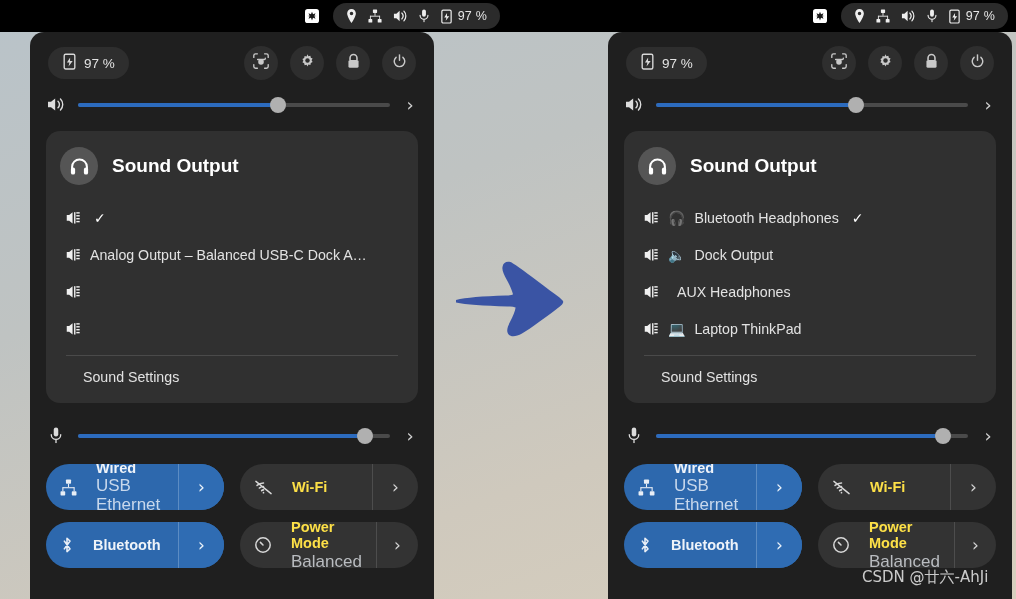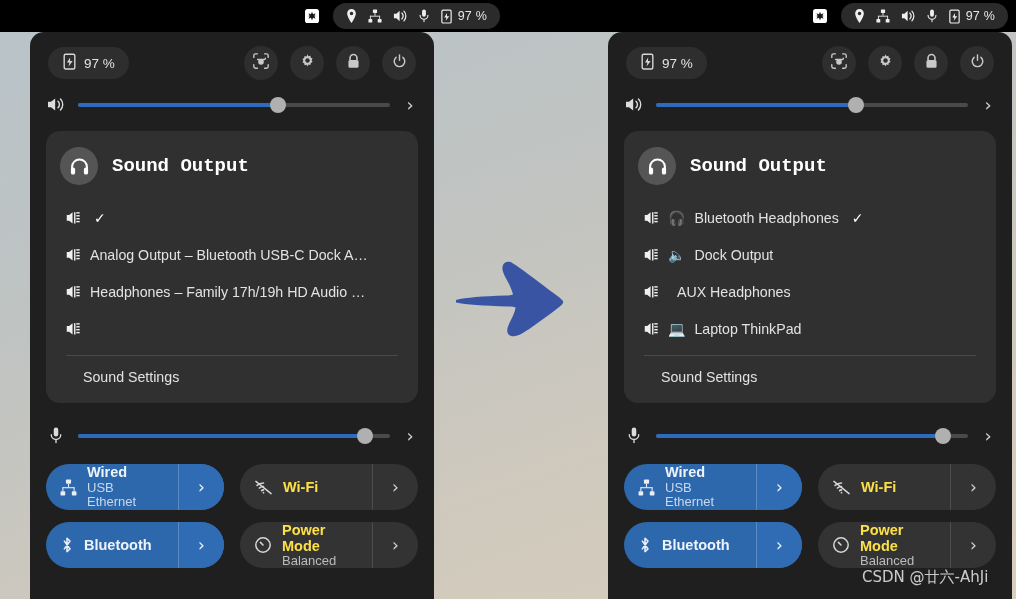--- a/index.html
+++ b/index.html
@@ -113,21 +113,21 @@
     border-radius: 14px;
     padding: 16px 14px 10px 14px;
   }
   .card-title-row { display: flex; align-items: center; gap: 14px; margin-bottom: 14px; }
   .card-icon {
     width: 38px; height: 38px; border-radius: 50%;
     background: #555;
     display: flex; align-items: center; justify-content: center;
     color: #fff;
   }
-  .card-title { color: #ffffff; font-size: 19px; font-weight: bold; font-family: Liberation Mono, monospace; }
+  .card-title { color: #ffffff; font-size: 19px; font-weight: bold; }
 
   .opt {
     display: flex; align-items: center; gap: 9px;
     height: 37px;
     padding: 0 6px;
     color: #e2e2e2;
     font-size: 14.2px;
     white-space: nowrap;
   }
   .opt .oicon { color: #f0f0f0; display: flex; align-items: center; }
@@ -150,30 +150,30 @@
   .qt {
     height: 46px;
     border-radius: 23px;
     display: flex; align-items: center;
     overflow: hidden;
     background: #333333;
   }
   .qt.active { background: #2d68ad; }
   .qt-main {
     flex: 1;
-    display: flex; align-items: center; gap: 10px;
+    display: flex; align-items: center; gap: 19px;
     padding: 0 14px;
     height: 100%;
   }
   .qt-ico { color: #d7d7d7; display: flex; align-items: center; }
   .qt.active .qt-ico { color: #e8eef6; }
   .qt-txt { display: flex; flex-direction: column; line-height: 1.12; }
   .qt-label { color: #fde047; font-size: 14.5px; font-weight: bold; }
   .qt.active .qt-label { color: #eef3f9; }
-  .qt-sub { color: #b9bcc0; font-size: 13px; }
+  .qt-sub { color: #b9bcc0; font-size: 17px; }
   .qt.active .qt-sub { color: #c8d8ec; }
   .qt-arrow {
     width: 46px; height: 100%;
     display: flex; align-items: center; justify-content: center;
     border-left: 1px solid rgba(255,255,255,.13);
     color: #d2d2d2; font-size: 17px;
     font-family: "DejaVu Sans", sans-serif;
   }
   .qt.active .qt-arrow { background: #2f6cb3; color: #eaf1f9; border-left-color: rgba(255,255,255,.22); }
 
@@ -389,35 +389,34 @@
       <span class="oicon">
         <svg width="15" height="16" viewBox="0 0 16 17" fill="#f0f0f0">
           <path d="M.8 5.4h2.6L7 2.3v12.1L3.4 11.3H.8z"></path>
           <rect x="8.6" y="2.3" width="1.5" height="12.1"></rect>
           <rect x="11" y="2.3" width="3.6" height="1.5"></rect>
           <rect x="11" y="5.4" width="3.6" height="1.5"></rect>
           <rect x="11" y="8.5" width="3.6" height="1.5"></rect>
           <rect x="11" y="11.6" width="3.6" height="1.5"></rect>
         </svg>
       </span>
-      <span>Analog Output – Bluetooth USB-C Dock A…</span>
+      <span>Analog Output – Balanced USB-C Dock A…</span>
       <span class="check"></span>
     </div>
     <div class="opt">
       <span class="oicon">
         <svg width="15" height="16" viewBox="0 0 16 17" fill="#f0f0f0">
           <path d="M.8 5.4h2.6L7 2.3v12.1L3.4 11.3H.8z"></path>
           <rect x="8.6" y="2.3" width="1.5" height="12.1"></rect>
           <rect x="11" y="2.3" width="3.6" height="1.5"></rect>
           <rect x="11" y="5.4" width="3.6" height="1.5"></rect>
           <rect x="11" y="8.5" width="3.6" height="1.5"></rect>
           <rect x="11" y="11.6" width="3.6" height="1.5"></rect>
         </svg>
       </span>
-      <span>Headphones – Family 17h/19h HD Audio …</span>
       <span class="check"></span>
     </div>
     <div class="opt">
       <span class="oicon">
         <svg width="15" height="16" viewBox="0 0 16 17" fill="#f0f0f0">
           <path d="M.8 5.4h2.6L7 2.3v12.1L3.4 11.3H.8z"></path>
           <rect x="8.6" y="2.3" width="1.5" height="12.1"></rect>
           <rect x="11" y="2.3" width="3.6" height="1.5"></rect>
           <rect x="11" y="5.4" width="3.6" height="1.5"></rect>
           <rect x="11" y="8.5" width="3.6" height="1.5"></rect>

